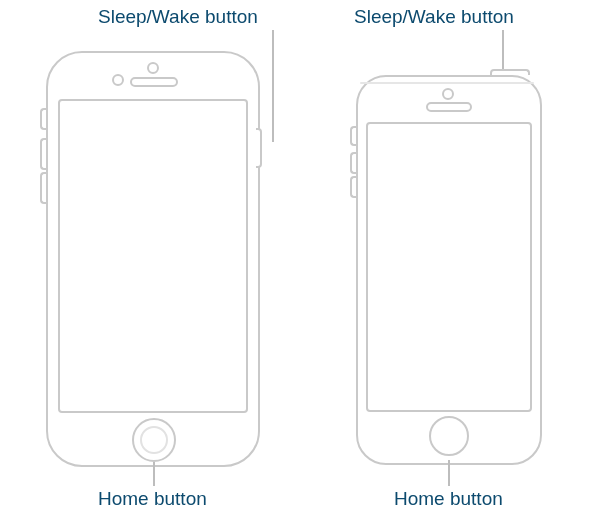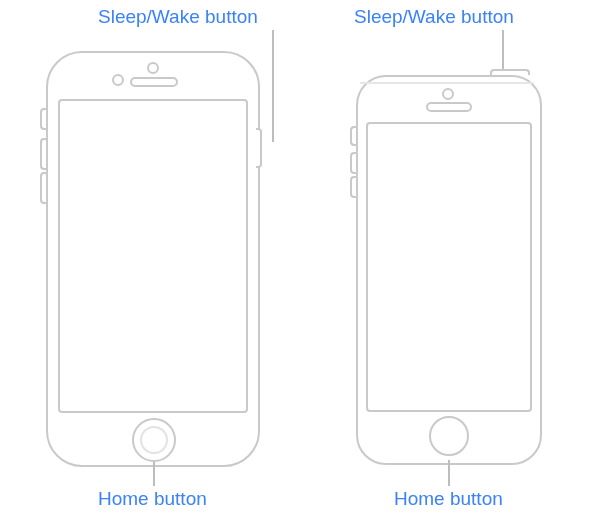--- a/index.html
+++ b/index.html
@@ -12,21 +12,21 @@
     color: #4a4a4a;
   }
   .stage {
     position: relative;
     width: 600px;
     height: 515px;
   }
   .label {
     position: absolute;
     font-size: 19px;
-    color: #3b82f6;
+    color: #0c4a6e;
     white-space: nowrap;
   }
   .leader {
     position: absolute;
     background: #bdbdbd;
   }
   .phone {
     position: absolute;
     border: 2px solid #c9c9c9;
     border-radius: 36px;

